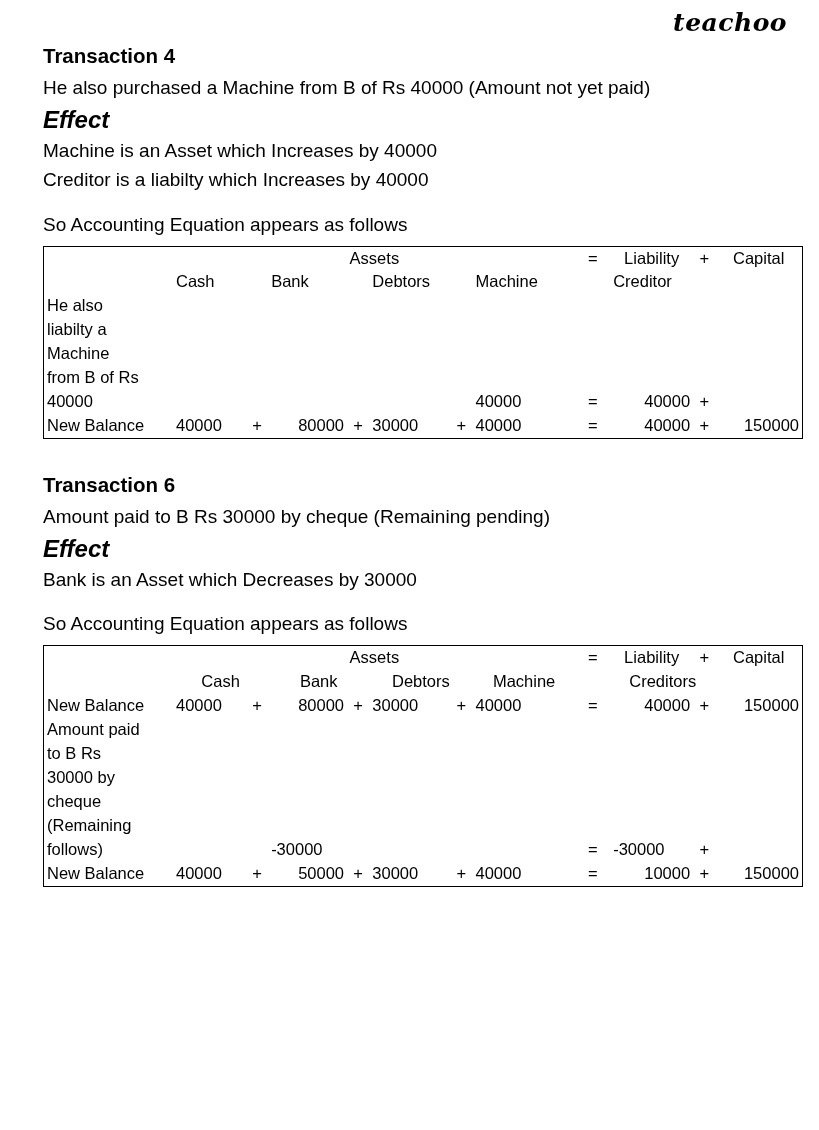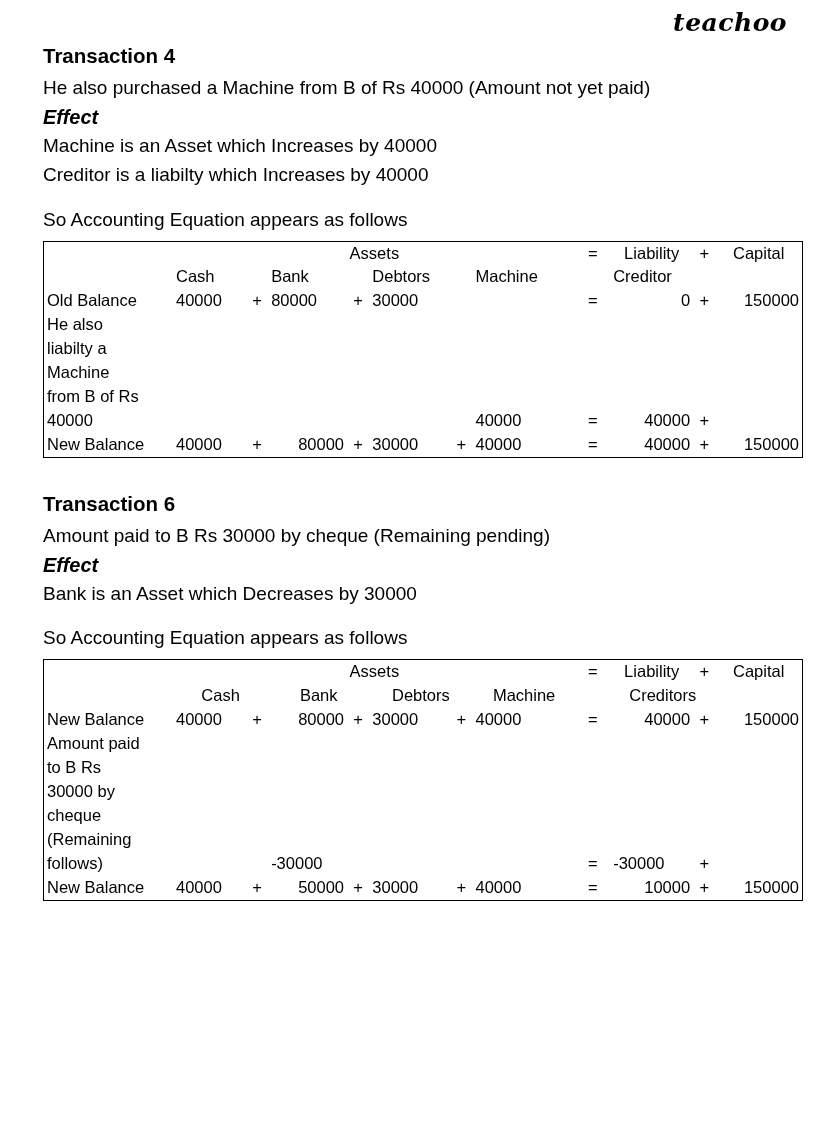--- a/index.html
+++ b/index.html
@@ -43,21 +43,21 @@
     font-weight: bold;
     margin: 0 0 7px 0;
     line-height: 1.2;
   }
   p.line {
     font-size: 19px;
     margin: 0 0 5px 0;
     line-height: 1.28;
   }
   p.effect {
-    font-size: 20px;
+    font-size: 24px;
     font-style: italic;
     font-weight: bold;
     margin: 0 0 4px 0;
     line-height: 1.25;
   }
   p.spacer {
     height: 16px;
     margin: 0;
   }
   p.so-line {
@@ -131,35 +131,20 @@
           <td></td>
           <td colspan="2" class="l">Cash</td>
           <td colspan="2" class="l">Bank</td>
           <td colspan="2" class="l">Debtors</td>
           <td colspan="2" class="l">Machine</td>
           <td></td>
           <td colspan="3" class="l">Creditor</td>
         </tr>
 
         <tr>
-          <td class="l">Old Balance</td>
-          <td class="l">40000</td>
-          <td class="c">+</td>
-          <td class="l">80000</td>
-          <td class="c">+</td>
-          <td class="l">30000</td>
-          <td class="c"></td>
-          <td class="l"></td>
-          <td class="c"></td>
-          <td class="c">=</td>
-          <td class="r">0</td>
-          <td class="c">+</td>
-          <td class="r">150000</td>
-        </tr>
-        <tr>
           <td class="l">He also</td>
           <td class="l"></td>
           <td class="c"></td>
           <td class="l"></td>
           <td class="c"></td>
           <td class="l"></td>
           <td class="c"></td>
           <td class="l"></td>
           <td class="c"></td>
           <td class="c"></td>

